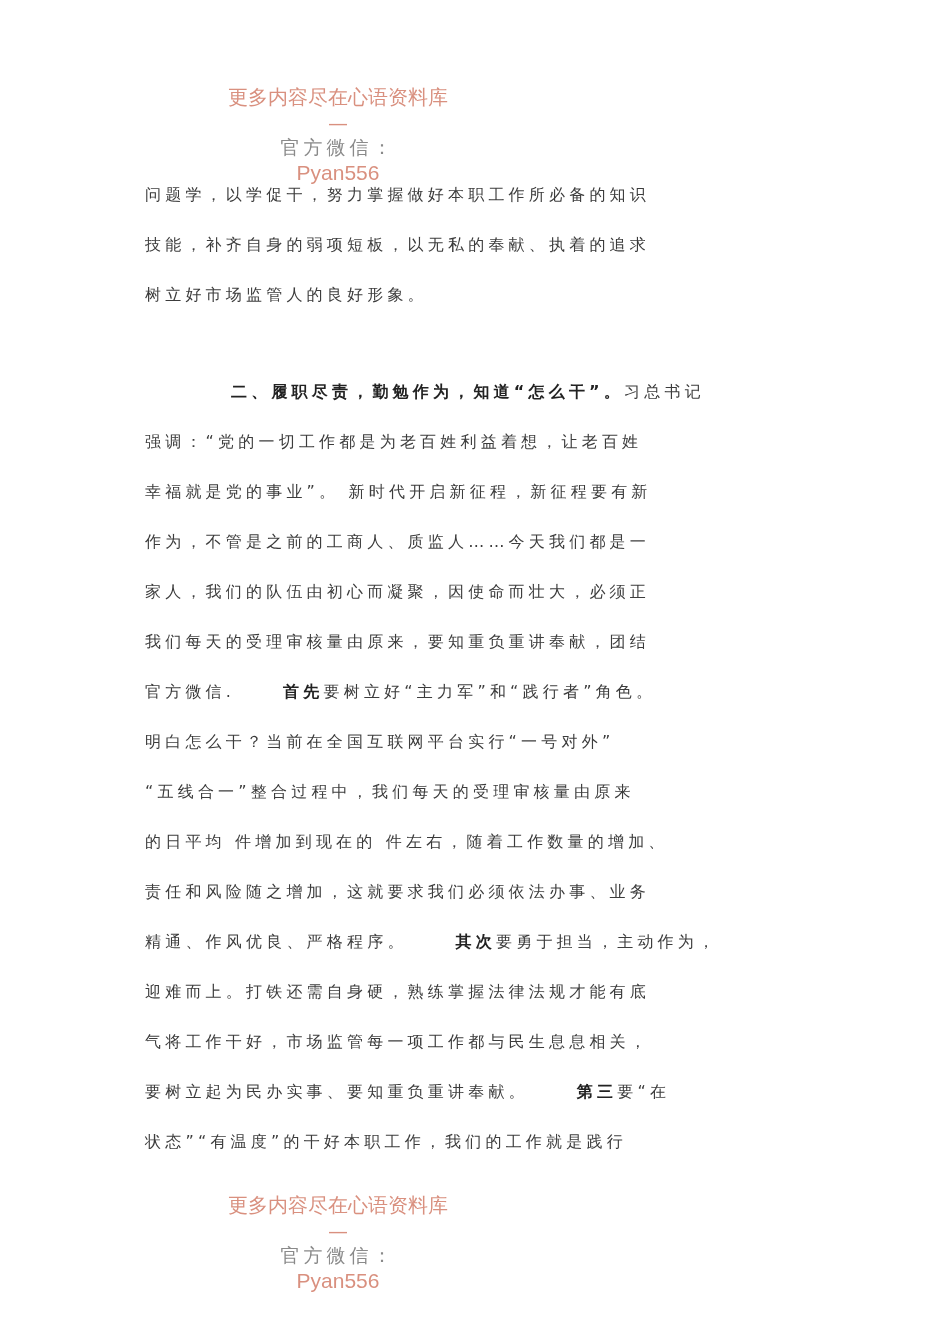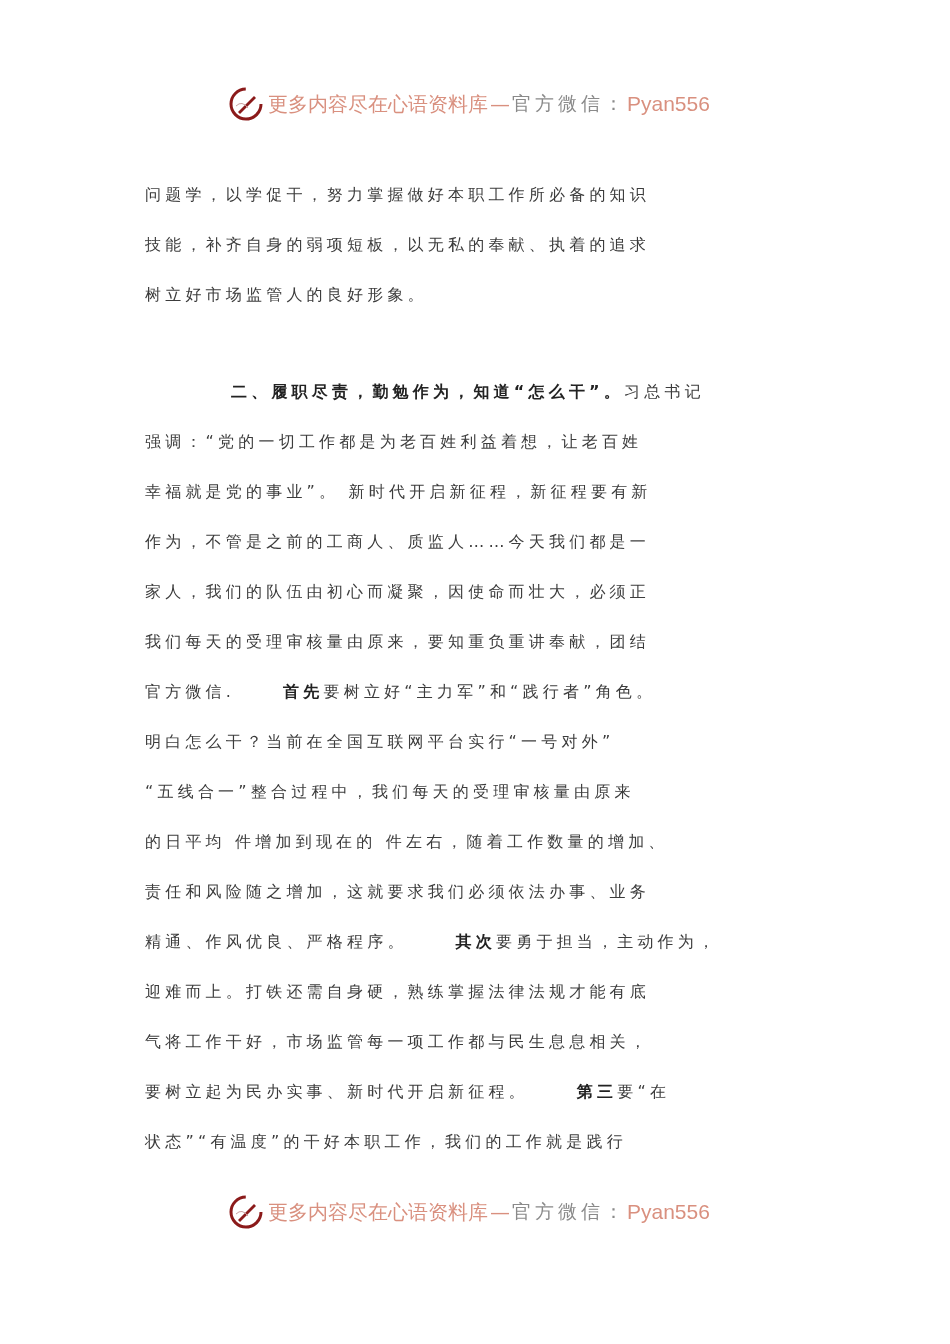--- a/index.html
+++ b/index.html
@@ -1,18 +1,18 @@
 <!DOCTYPE html>
 <html><head>
   <meta charset="utf-8">
   <style>
     html, body { margin: 0; padding: 0; background: #ffffff; }
     body { width: 950px; height: 1344px; position: relative; overflow: hidden;
            font-family: "DejaVu Sans", sans-serif; color: #3a3a3a; }
-    .banner { position: absolute; left: 228px; height: 40px; display: flex; align-items: center; }
+    .banner { position: absolute; left: 228px; height: 40px; display: flex; align-items: center; flex-direction: column; }
     .banner.top { top: 84px; }
     .banner.bottom { top: 1192px; }
     .logo { width: 36px; height: 36px; margin-right: 4px; }
     .banner-main { font-family: "DejaVu Serif", serif; font-size: 20px; color: #d9907f; letter-spacing: 0px; }
     .banner-dash { font-size: 20px; color: #d9907f; margin: 0 2px; }
     .banner-label { font-family: Liberation Serif, serif; font-size: 19px; color: #8a8a8a; letter-spacing: 4px; }
     .banner-id { font-family: "Liberation Sans", sans-serif; font-size: 21px; color: #d9907f; }
     .body-text { position: absolute; left: 145px; top: 170px; width: 665px; }
     .line { height: 50px; line-height: 50px; font-size: 16px; white-space: nowrap;
             letter-spacing: 4.2px; color: #3c3c3c; font-family: "DejaVu Sans", sans-serif; }
@@ -50,21 +50,21 @@
     <div class="line">家人，我们的队伍由初心而凝聚，因使命而壮大，必须正</div>
     <div class="line">我们每天的受理审核量由原来，要知重负重讲奉献，团结</div>
     <div class="line"><span>官方微信.</span><b>首先</b><span>要树立好“主力军”和“践行者”角色。</span></div>
     <div class="line">明白怎么干？当前在全国互联网平台实行“一号对外”</div>
     <div class="line">“五线合一”整合过程中，我们每天的受理审核量由原来</div>
     <div class="line">的日平均 件增加到现在的 件左右，随着工作数量的增加、</div>
     <div class="line">责任和风险随之增加，这就要求我们必须依法办事、业务</div>
     <div class="line"><span>精通、作风优良、严格程序。</span><b>其次</b><span>要勇于担当，主动作为，</span></div>
     <div class="line">迎难而上。打铁还需自身硬，熟练掌握法律法规才能有底</div>
     <div class="line">气将工作干好，市场监管每一项工作都与民生息息相关，</div>
-    <div class="line"><span>要树立起为民办实事、新时代开启新征程。</span><b>第三</b><span>要“在</span></div>
+    <div class="line"><span>要树立起为民办实事、要知重负重讲奉献。</span><b>第三</b><span>要“在</span></div>
     <div class="line">状态”“有温度”的干好本职工作，我们的工作就是践行</div>
   </div>
 </div>
 
 <div class="banner bottom">
   <svg class="logo" viewBox="0 0 36 36">
     <circle cx="18" cy="18" r="15" fill="none" stroke="#8b1a1a" stroke-width="3" stroke-dasharray="70 30"></circle>
     <path d="M10 26 L26 10 L28 12 L12 28 Z" fill="#8b1a1a"></path>
     <path d="M8 20 Q14 14 20 22" fill="none" stroke="#c9a0a0" stroke-width="1"></path>
   </svg>

